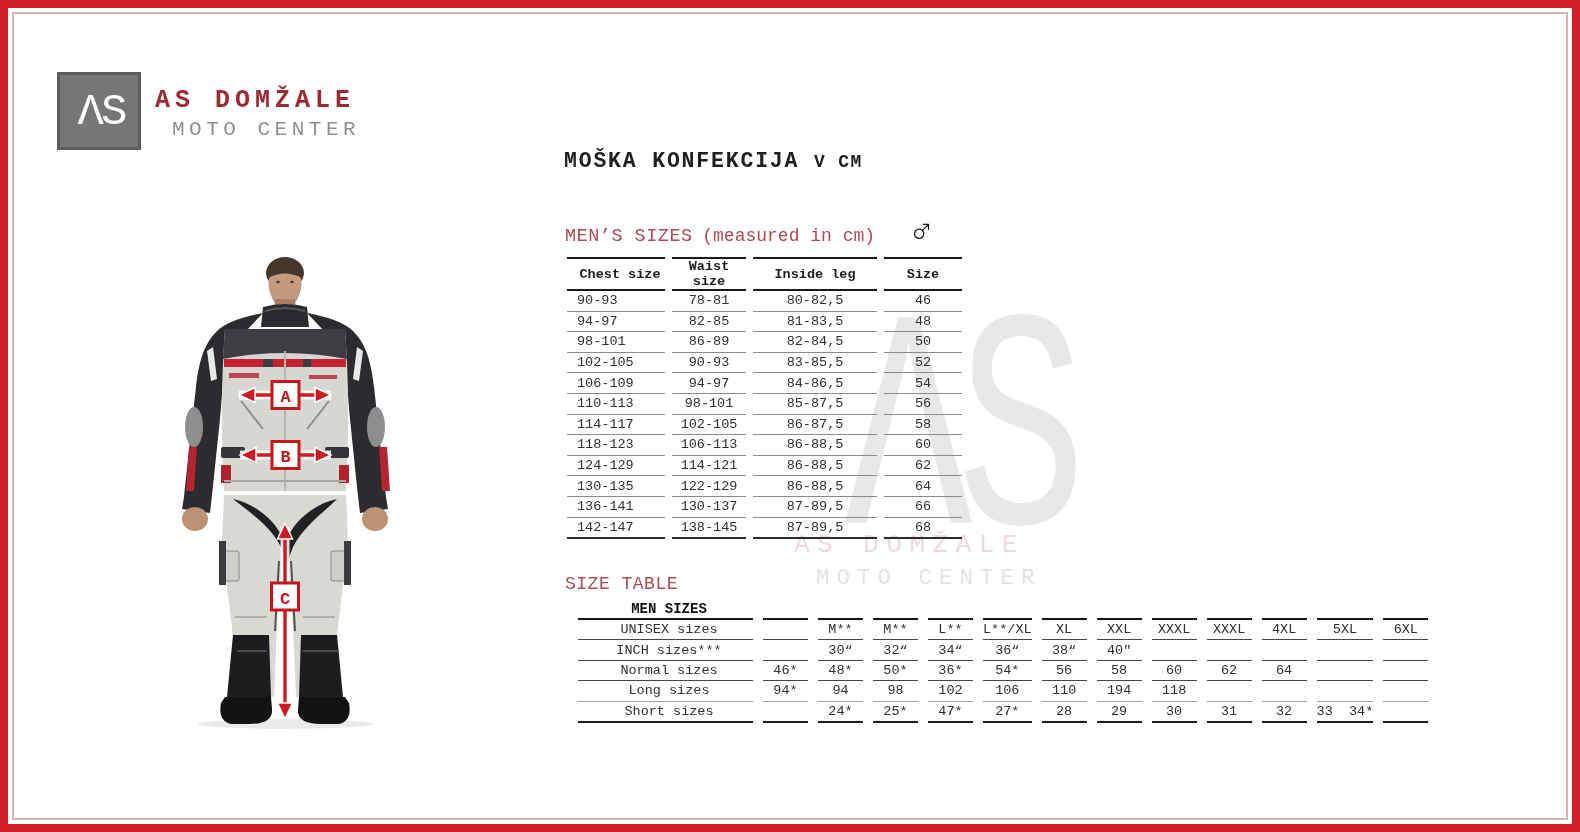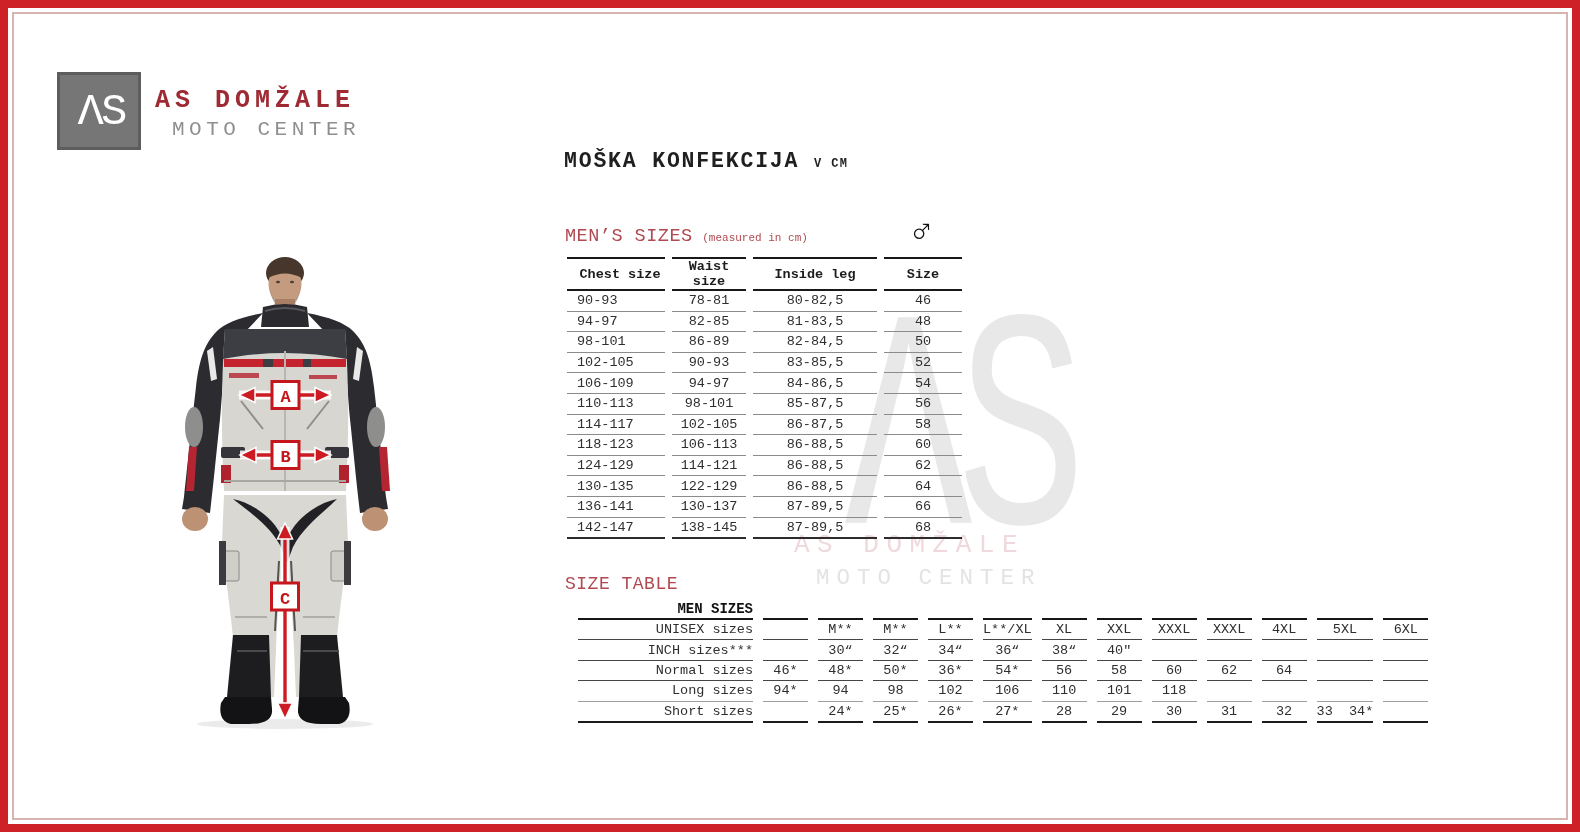--- a/index.html
+++ b/index.html
@@ -23,44 +23,44 @@
   
   .wm-mark{
     position:absolute; left:836px; top:316px; font-size:215px; line-height:0.75;
     letter-spacing:-16px; color:#e8e8e8; transform:scaleY(1.45); transform-origin:top left; z-index:0;
   }
   .wm-name{position:absolute; left:786px; top:522px; font-size:26px; letter-spacing:7.5px; color:#efd9dc; z-index:0;}
   .wm-sub{position:absolute; left:808px; top:557px; font-size:22.5px; letter-spacing:7px; color:#e3e3e3; z-index:0;}
 
   
   .page-title{position:absolute; left:556px; top:141px; font-size:21.5px; font-weight:bold; color:#1f1f1f; letter-spacing:1.8px; z-index:2;}
-  .page-title .suffix{font-size:12px; text-transform:uppercase; letter-spacing:1.4px;}
+  .page-title .suffix{font-size:18px; text-transform:uppercase; letter-spacing:1.4px;}
   .ms-heading{position:absolute; left:557px; top:218px; color:#b04a52; z-index:2;}
   .ms-heading .ms-title{font-size:18.5px; letter-spacing:0.5px;}
-  .ms-heading .ms-note{font-size:11px;}
+  .ms-heading .ms-note{font-size:18px;}
   .gender{position:absolute; left:903px; top:203px; font-size:36px; font-weight:bold; color:#101010; z-index:2;}
   .st-heading{position:absolute; left:557px; top:566px; font-size:18px; letter-spacing:0.5px; color:#b04a52; z-index:2;}
 
   
   table{border-collapse:separate; background:transparent; z-index:2;}
   .mens-table{position:absolute; left:552px; top:249px; table-layout:fixed; border-spacing:7px 0; font-size:13.5px; color:#2f2f2f;}
   .mens-table th{font-size:13.5px; font-weight:bold; color:#1c1c1c; height:23px;
     border-top:2.5px solid #191919; border-bottom:2.3px solid #191919; text-align:center; padding:0;}
   .mens-table th.c0{text-align:center; padding-left:8px;}
   .mens-table td{height:19.6px; border-bottom:1.5px solid #8b8b8b; padding:0; text-align:center;}
   .mens-table tr.last td{border-bottom:2.5px solid #2c2c2c;}
   .mens-table .mc0{width:88px; text-align:left; padding-left:10px;}
   .mens-table .mc1{width:74px;}
   .mens-table .mc2{width:124px;}
   .mens-table .mc3{width:78px;}
 
   
   .size-table{position:absolute; left:560px; top:592px; table-layout:fixed; border-spacing:10px 0; font-size:13.5px; color:#2f2f2f;}
   .size-table td{height:19.4px; padding:0; white-space:pre;}
-  .size-table .stl{width:168px; text-align:right;padding-left:7px;}
+  .size-table .stl{width:168px; text-align:center;padding-left:7px;}
   .size-table .stv{width:45px; text-align:center;}
   .size-table tr.st-head td{border-bottom:2.4px solid #161616; height:18px;}
   .size-table tr.st-head .stl{font-weight:bold; font-size:14px; color:#111;}
   .size-table tr.st-mid td{border-bottom:1.5px solid #454545;}
   .size-table tr.st-gray td{border-bottom:1.5px solid #9f9f9f;}
   .size-table tr.st-last td{border-bottom:2.4px solid #1c1c1c;}
 
   
   .figure{position:absolute; left:155px; top:243px; z-index:1;}
 </style>
@@ -241,33 +241,33 @@
           <td class="stv"></td>
         </tr>
         <tr class="st-gray">
           <td class="stl">Long sizes</td>
           <td class="stv">94*</td>
           <td class="stv">94</td>
           <td class="stv">98</td>
           <td class="stv">102</td>
           <td class="stv">106</td>
           <td class="stv">110</td>
-          <td class="stv">101</td>
+          <td class="stv">194</td>
           <td class="stv">118</td>
           <td class="stv"></td>
           <td class="stv"></td>
           <td class="stv"></td>
           <td class="stv"></td>
         </tr>
         <tr class="st-last">
           <td class="stl">Short sizes</td>
           <td class="stv"></td>
           <td class="stv">24*</td>
           <td class="stv">25*</td>
-          <td class="stv">26*</td>
+          <td class="stv">47*</td>
           <td class="stv">27*</td>
           <td class="stv">28</td>
           <td class="stv">29</td>
           <td class="stv">30</td>
           <td class="stv">31</td>
           <td class="stv">32</td>
           <td class="stv">33  34*</td>
           <td class="stv"></td>
         </tr>
       </tbody>

